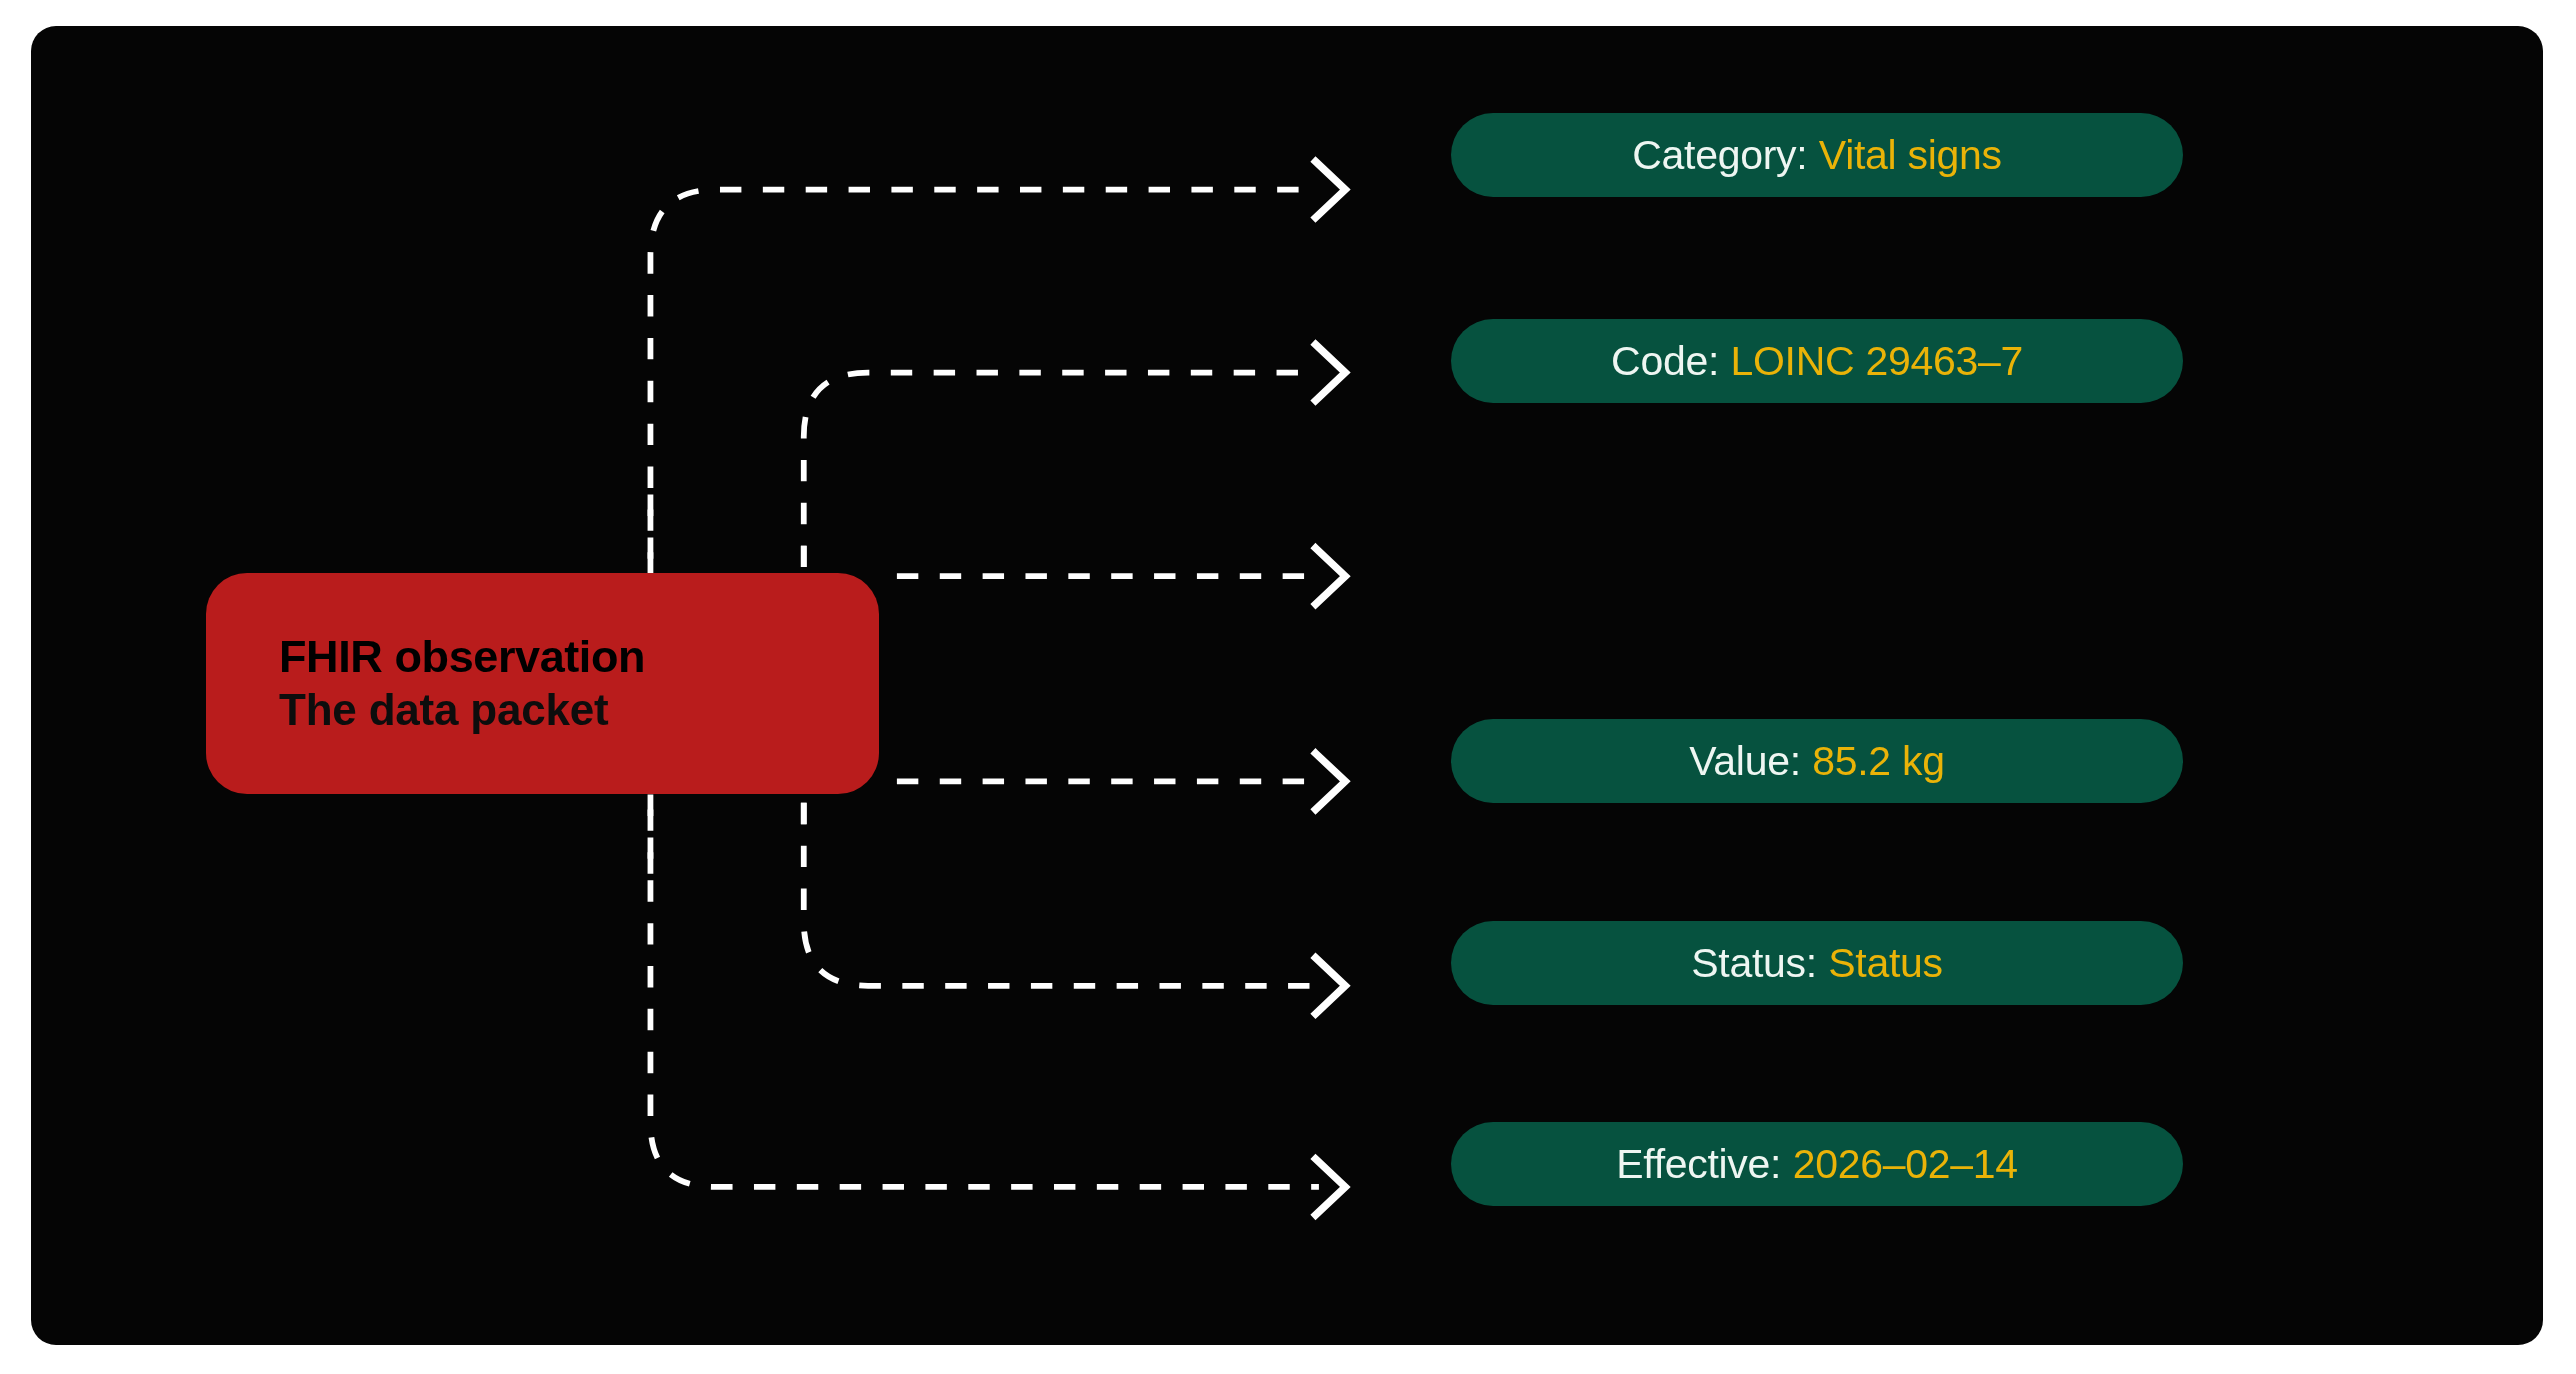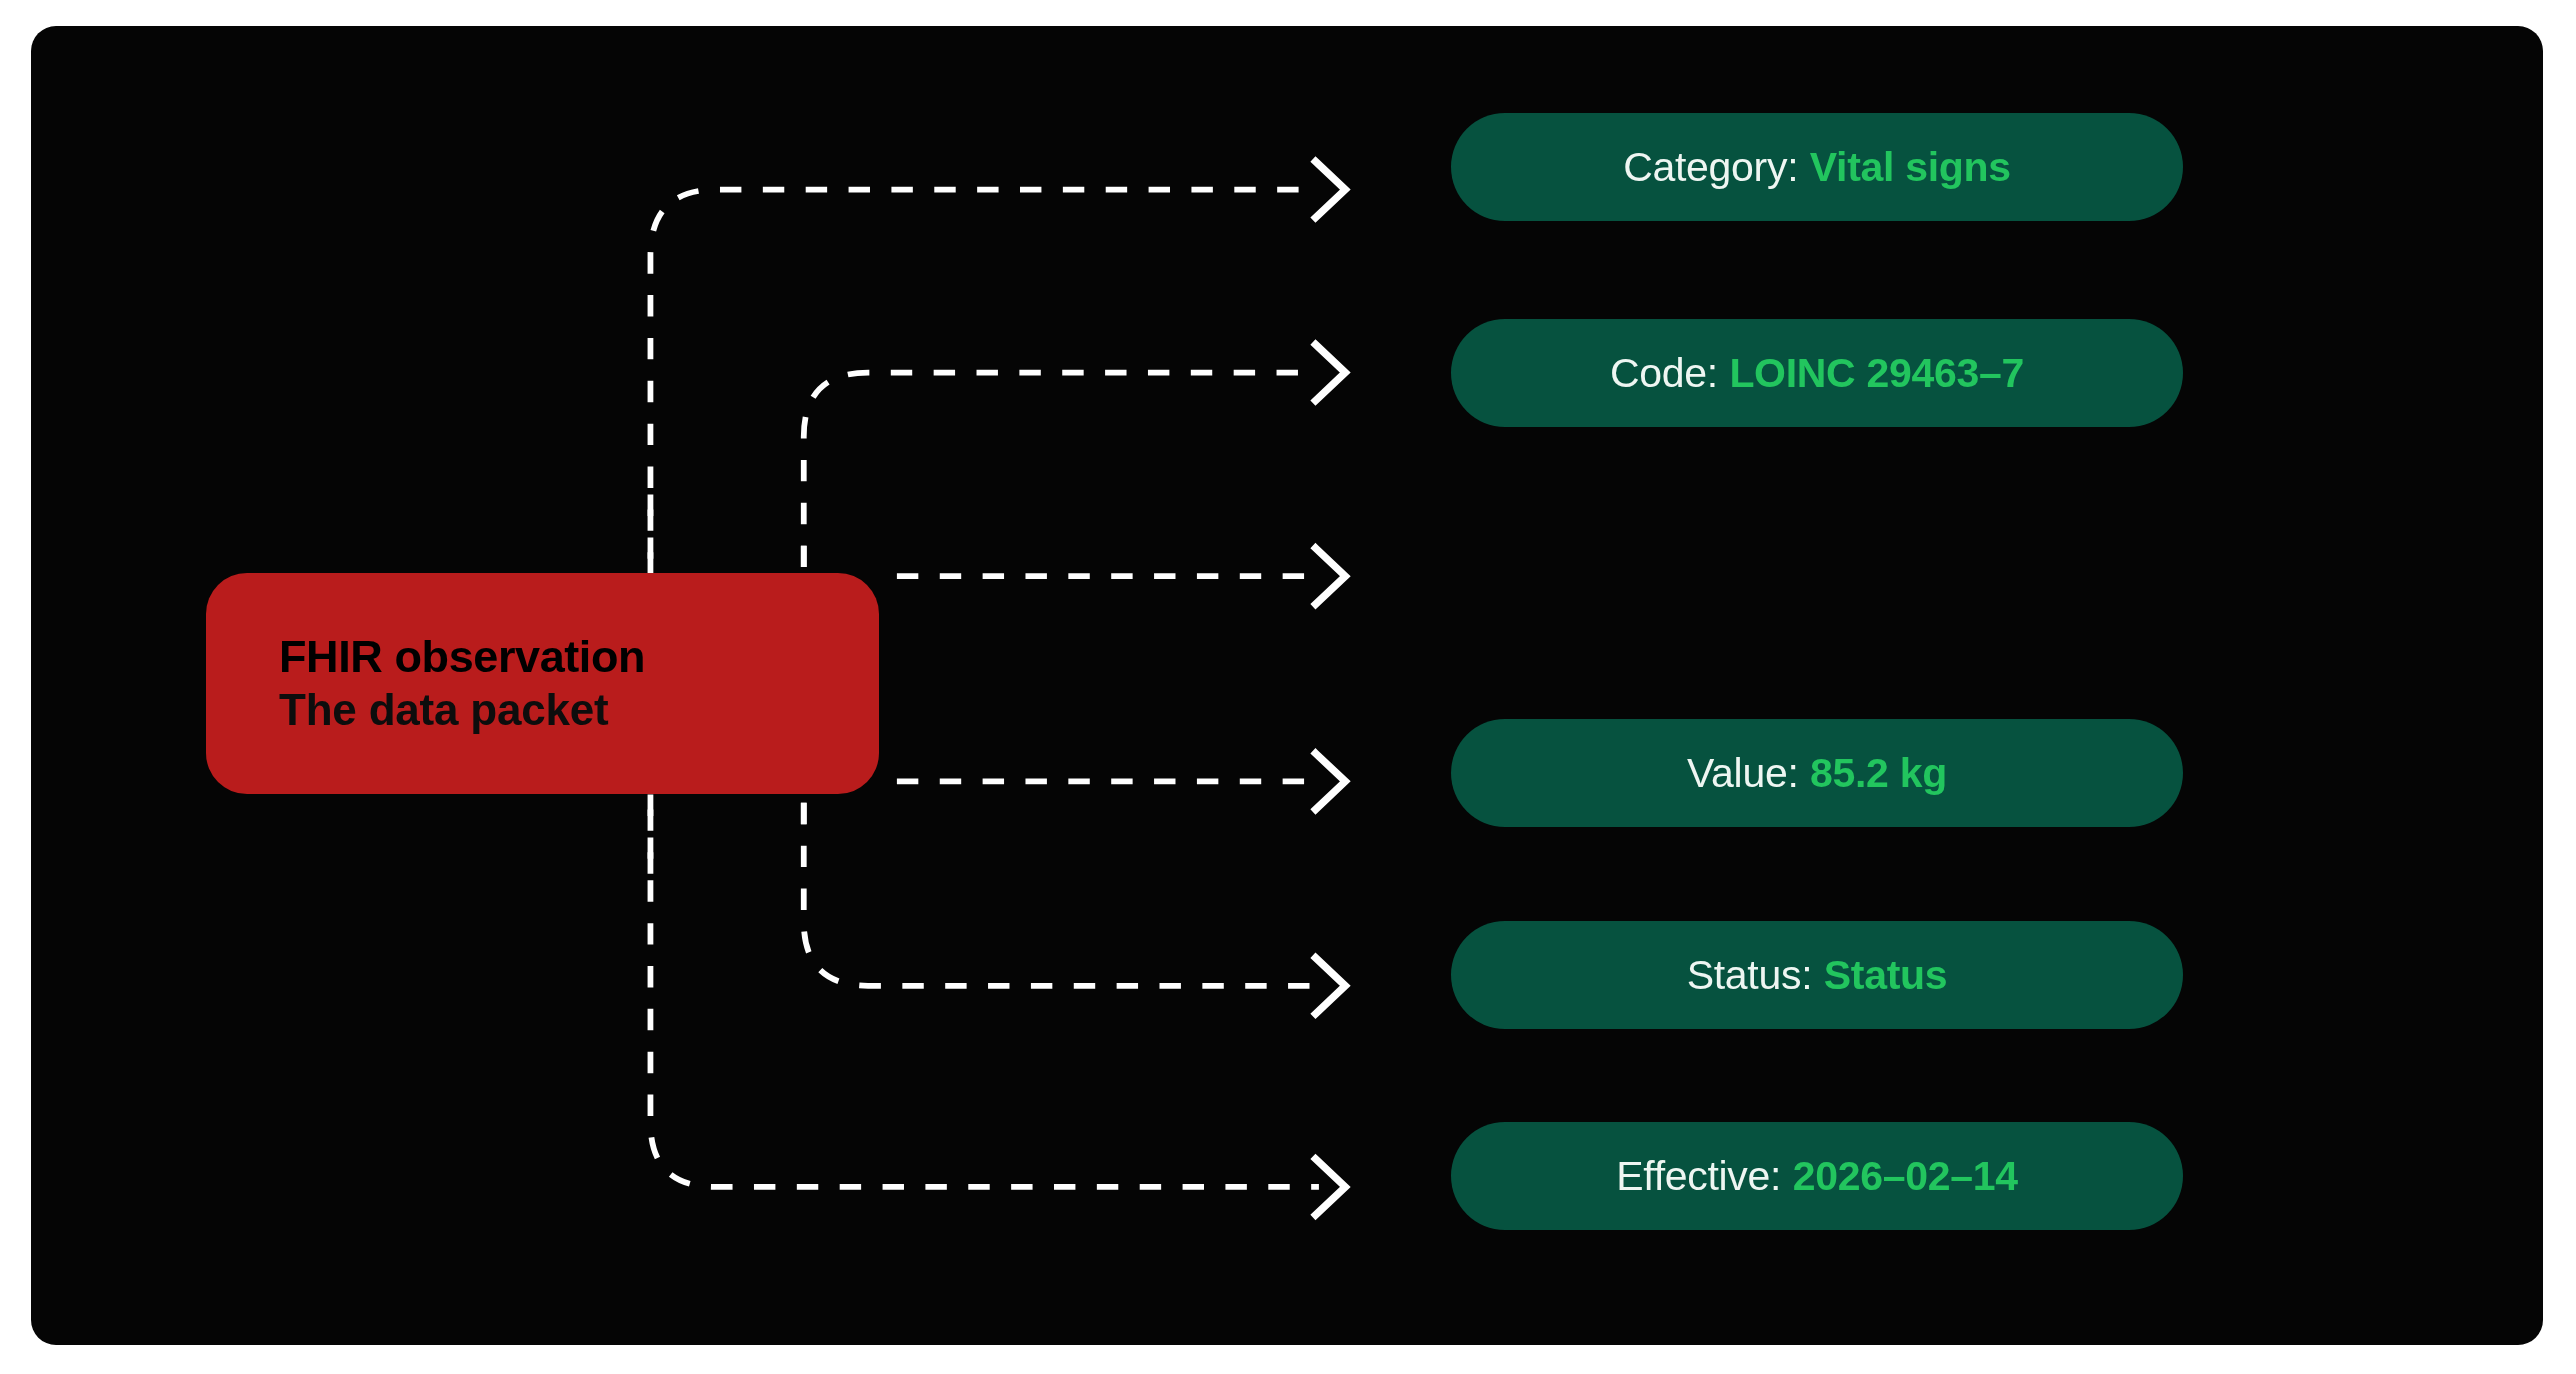--- a/index.html
+++ b/index.html
@@ -87,41 +87,41 @@
     letter-spacing: -0.2px;
     line-height: 1.18;
     white-space: nowrap;
   }
 
   
   .pill {
     position: absolute;
     left: 1451px;
     width: 732px;
-    height: 108px;
+    height: 84px;
     background: #06523f;
     border-radius: 56px;
     display: flex;
     align-items: center;
     justify-content: center;
     box-sizing: border-box;
   }
   .pill-text {
     font-size: 41px;
     line-height: 1;
     white-space: nowrap;
     letter-spacing: -0.3px;
   }
   .pill-label {
     color: #eef6f2;
     font-weight: 300;
   }
   .pill-value {
-    color: #22c55e;
-    font-weight: 700;
+    color: #eab308;
+    font-weight: 400;
   }
 
   .pill-0 { top: 113px; }
   .pill-1 { top: 319px; }
   .pill-2 { top: 515px; }
   .pill-3 { top: 719px; }
   .pill-4 { top: 921px; }
   .pill-5 { top: 1122px; text-align: right; }
 </style>
 </head>

